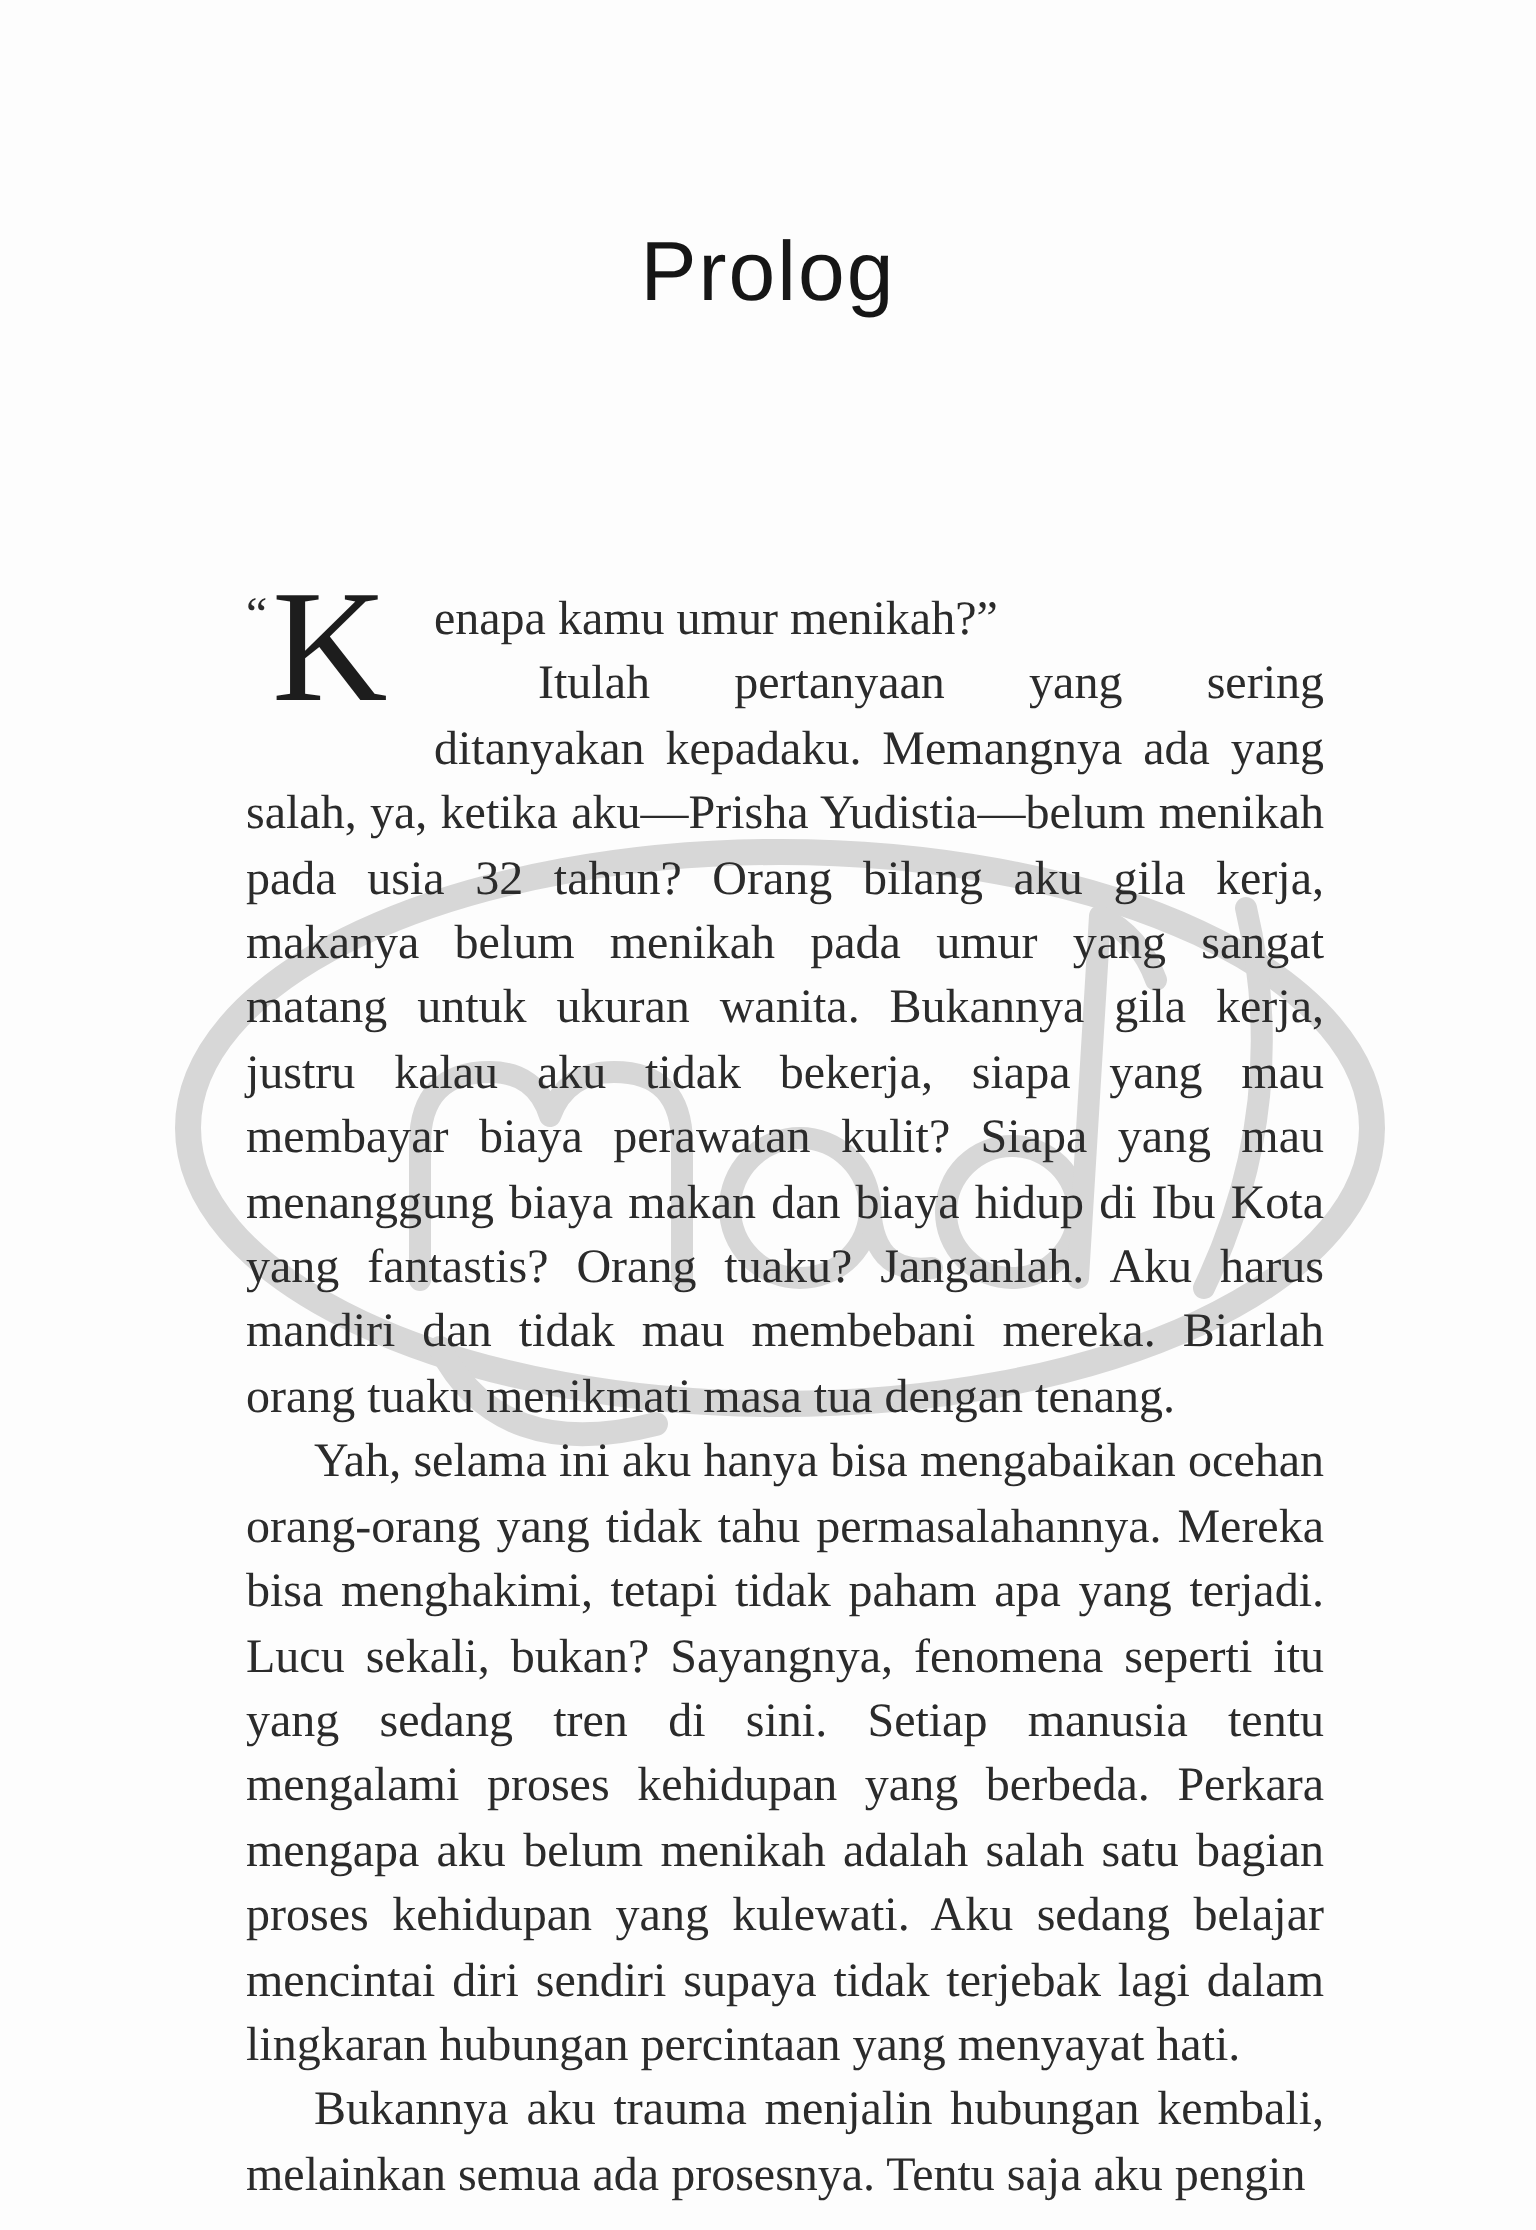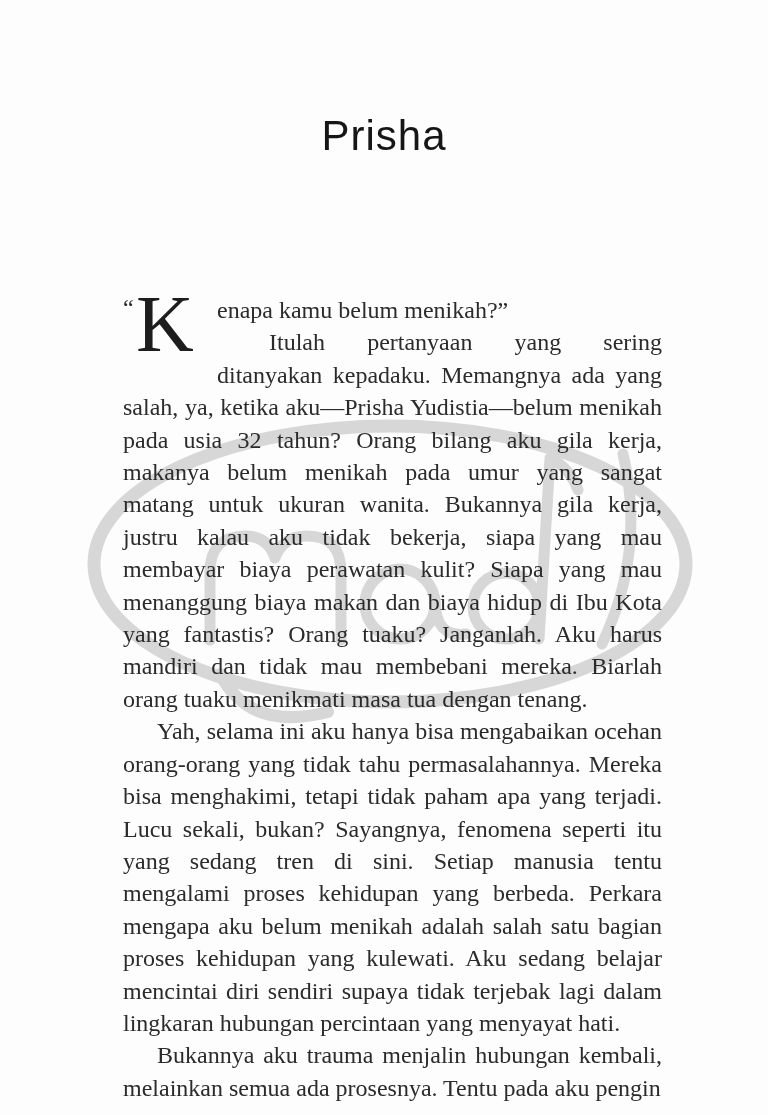--- a/index.html
+++ b/index.html
@@ -100,30 +100,30 @@
       <path stroke-width="11" d="M132 228 V160 Q132 124 167 124 Q190 124 197 146 Q205 124 229 124 Q263 124 263 160 V228"></path>
       <circle stroke-width="11" cx="322" cy="192" r="35"></circle>
       <path stroke-width="11" d="M357 188 Q357 226 388 222"></path>
       <circle stroke-width="11" cx="428" cy="194" r="33"></circle>
       <path stroke-width="11" d="M461 227 L472 46 Q492 56 500 78"></path>
       <path stroke-width="11" d="M545 42 Q568 140 524 232"></path>
       <path stroke-width="12" d="M142 262 Q172 320 250 300"></path>
     </g>
   </svg>
 
-  <h1 class="chapter-title">Prisha</h1>
+  <h1 class="chapter-title">Prolog</h1>
 
   <div class="text-block">
 
     <p>
       <span class="dropcap-box">
         <span class="dc-quote">“</span>
         <span class="dropcap">K</span>
-      </span><span>enapa kamu belum menikah?”</span><br>
+      </span><span>enapa kamu umur menikah?”</span><br>
       <span class="second-line-indent"></span><span>Itulah pertanyaan yang sering ditanyakan kepadaku. Memangnya ada yang salah, ya, ketika aku—Prisha Yudistia—belum menikah pada usia 32 tahun? Orang bilang aku gila kerja, makanya belum menikah pada umur yang sangat matang untuk ukuran wanita. Bukannya gila kerja, justru kalau aku tidak bekerja, siapa yang mau membayar biaya perawatan kulit? Siapa yang mau menanggung biaya makan dan biaya hidup di Ibu Kota yang fantastis? Orang tuaku? Janganlah. Aku harus mandiri dan tidak mau membebani mereka. Biarlah orang tuaku menikmati masa tua dengan tenang.</span>
     </p>
 
     <p class="para-indent">Yah, selama ini aku hanya bisa mengabaikan ocehan orang-orang yang tidak tahu permasalahannya. Mereka bisa menghakimi, tetapi tidak paham apa yang terjadi. Lucu sekali, bukan? Sayangnya, fenomena seperti itu yang sedang tren di sini. Setiap manusia tentu mengalami proses kehidupan yang berbeda. Perkara mengapa aku belum menikah adalah salah satu bagian proses kehidupan yang kulewati. Aku sedang belajar mencintai diri sendiri supaya tidak terjebak lagi dalam lingkaran hubungan percintaan yang menyayat hati.</p>
 
-    <p class="para-indent">Bukannya aku trauma menjalin hubungan kembali, melainkan semua ada prosesnya. Tentu pada aku pengin</p>
+    <p class="para-indent">Bukannya aku trauma menjalin hubungan kembali, melainkan semua ada prosesnya. Tentu saja aku pengin</p>
 
   </div>
 </div>
 
 </body></html>

